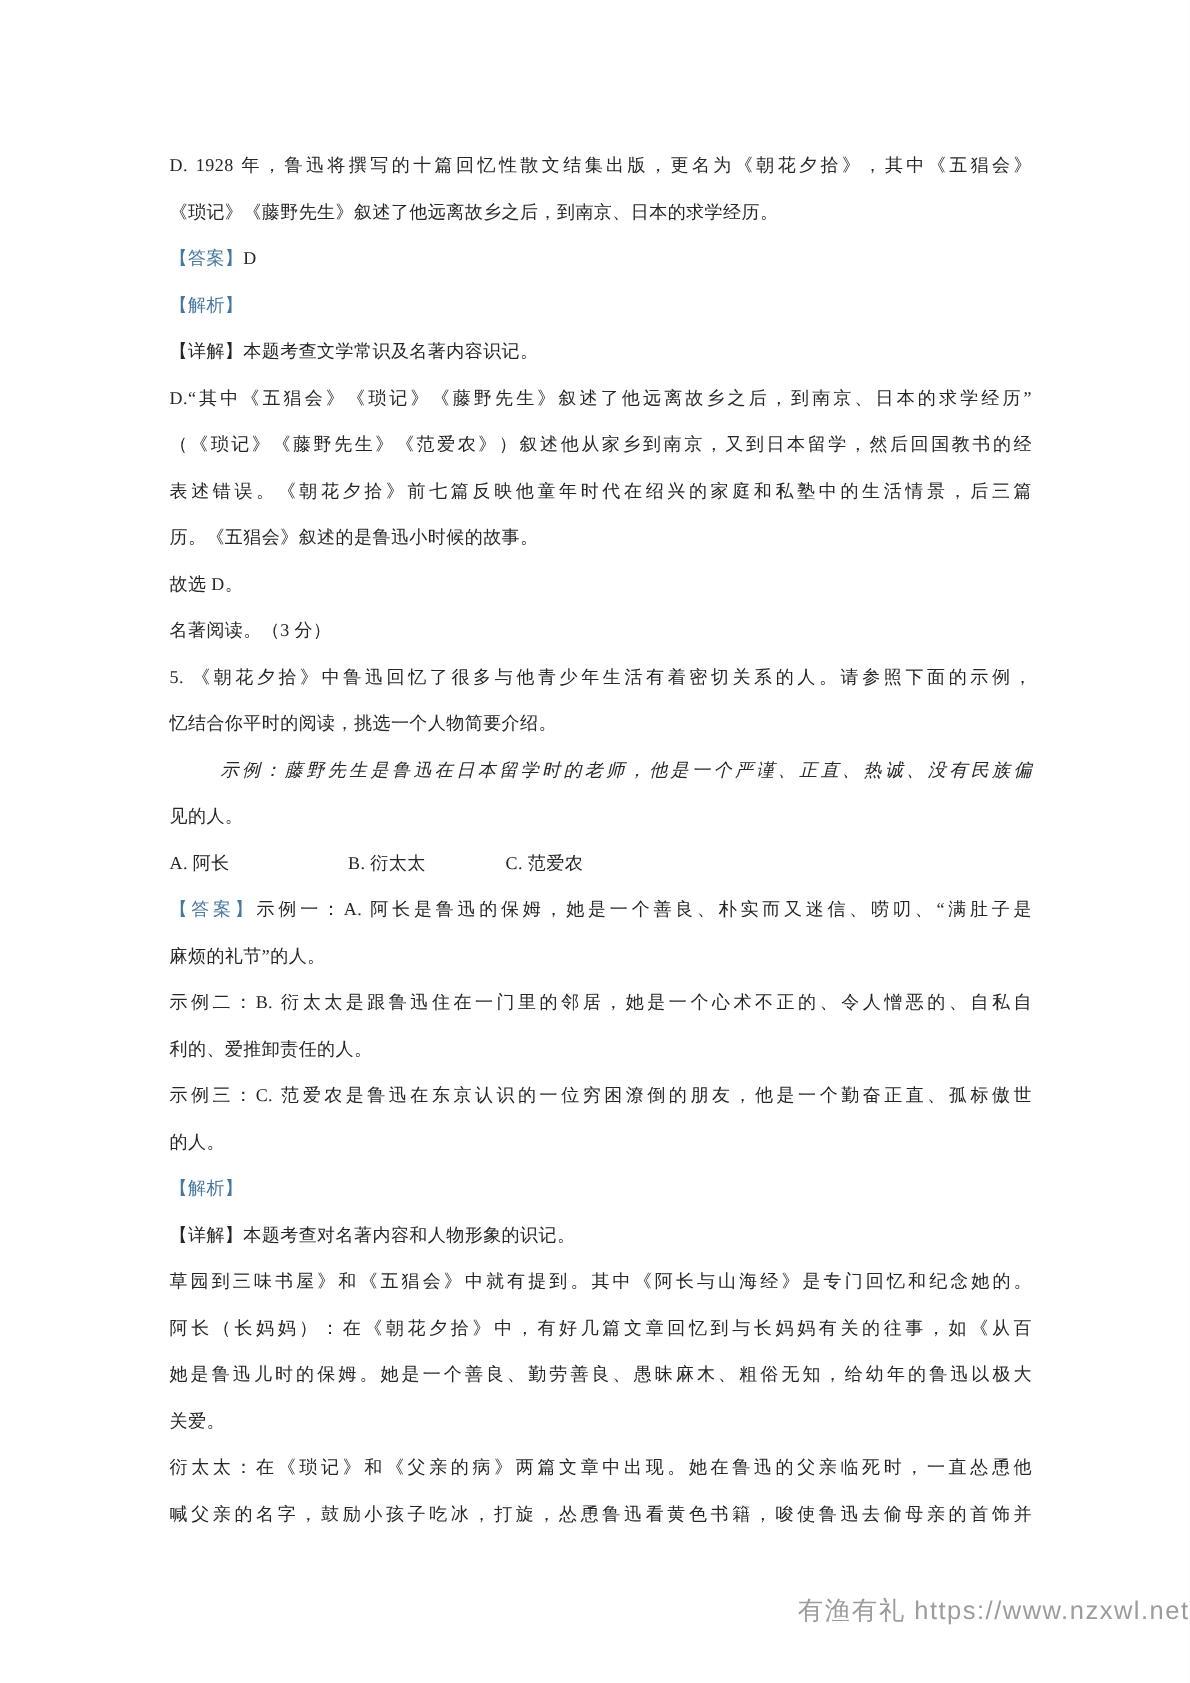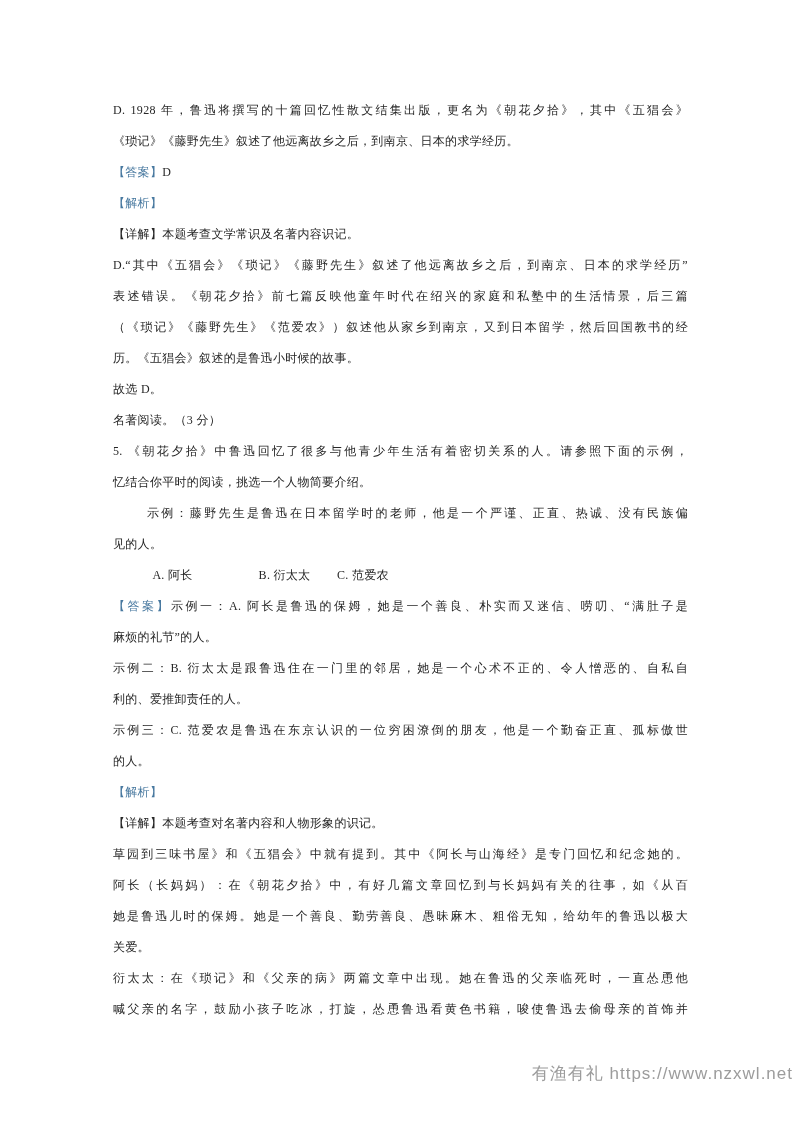--- a/index.html
+++ b/index.html
@@ -8,42 +8,42 @@
     position:relative; width:793px; height:1122px; margin:0 auto;
     background:var(--page-bg,#ffffff); overflow:hidden;
   }
   .content {
     position:absolute; left:113px; top:95px; width:575px;
     font-size:12px; line-height:31px; color:var(--body,#262626);
     letter-spacing:0.3px;
   }
   .line { height:31px; white-space:nowrap; }
   .line.just { white-space:normal; text-align:justify; text-align-last:justify; }
-  .line.indent { text-indent:34px; }
+  .line.indent { text-indent:34px;font-style:italic; }
   .accent { color:var(--accent,#47789f); }
-  .opt { display:inline-block;text-align:center; }
+  .opt { display:inline-block; }
   .footer {
     position:absolute; left:0; right:0; top:1062px; text-align:right;
     font-family:"Liberation Sans","DejaVu Sans",sans-serif;
     font-size:17px; color:var(--footer,#9c9c9c); letter-spacing:1px;
   }
 </style>
 </head>
 <body>
 
 <div class="page">
   <div class="content">
       <div class="line just"><span>D. 1928 年，鲁迅将撰写的十篇回忆性散文结集出版，更名为《朝花夕拾》，其中《五猖会》</span></div>
       <div class="line"><span>《琐记》《藤野先生》叙述了他远离故乡之后，到南京、日本的求学经历。</span></div>
       <div class="line"><span class="accent">【答案】</span><span>D</span></div>
       <div class="line"><span class="accent">【解析】</span></div>
       <div class="line"><span>【详解】本题考查文学常识及名著内容识记。</span></div>
       <div class="line just"><span>D.“其中《五猖会》《琐记》《藤野先生》叙述了他远离故乡之后，到南京、日本的求学经历”</span></div>
+      <div class="line just"><span>（《琐记》《藤野先生》《范爱农》）叙述他从家乡到南京，又到日本留学，然后回国教书的经</span></div>
       <div class="line just"><span>表述错误。《朝花夕拾》前七篇反映他童年时代在绍兴的家庭和私塾中的生活情景，后三篇</span></div>
-      <div class="line just"><span>（《琐记》《藤野先生》《范爱农》）叙述他从家乡到南京，又到日本留学，然后回国教书的经</span></div>
       <div class="line"><span>历。《五猖会》叙述的是鲁迅小时候的故事。</span></div>
       <div class="line"><span>故选 D。</span></div>
       <div class="line"><span>名著阅读。（3 分）</span></div>
       <div class="line just"><span>5. 《朝花夕拾》中鲁迅回忆了很多与他青少年生活有着密切关系的人。请参照下面的示例，</span></div>
       <div class="line"><span>忆结合你平时的阅读，挑选一个人物简要介绍。</span></div>
       <div class="line just indent"><span>示例：藤野先生是鲁迅在日本留学时的老师，他是一个严谨、正直、热诚、没有民族偏</span></div>
       <div class="line"><span>见的人。</span></div>
       <div class="line"><span class="opt" style="width: 119px;">A. 阿长</span><span class="opt" style="width: 105px;">B. 衍太太</span><span class="opt">C. 范爱农</span></div>
       <div class="line just"><span class="accent">【答案】</span><span>示例一：A. 阿长是鲁迅的保姆，她是一个善良、朴实而又迷信、唠叨、“满肚子是</span></div>
       <div class="line"><span>麻烦的礼节”的人。</span></div>

